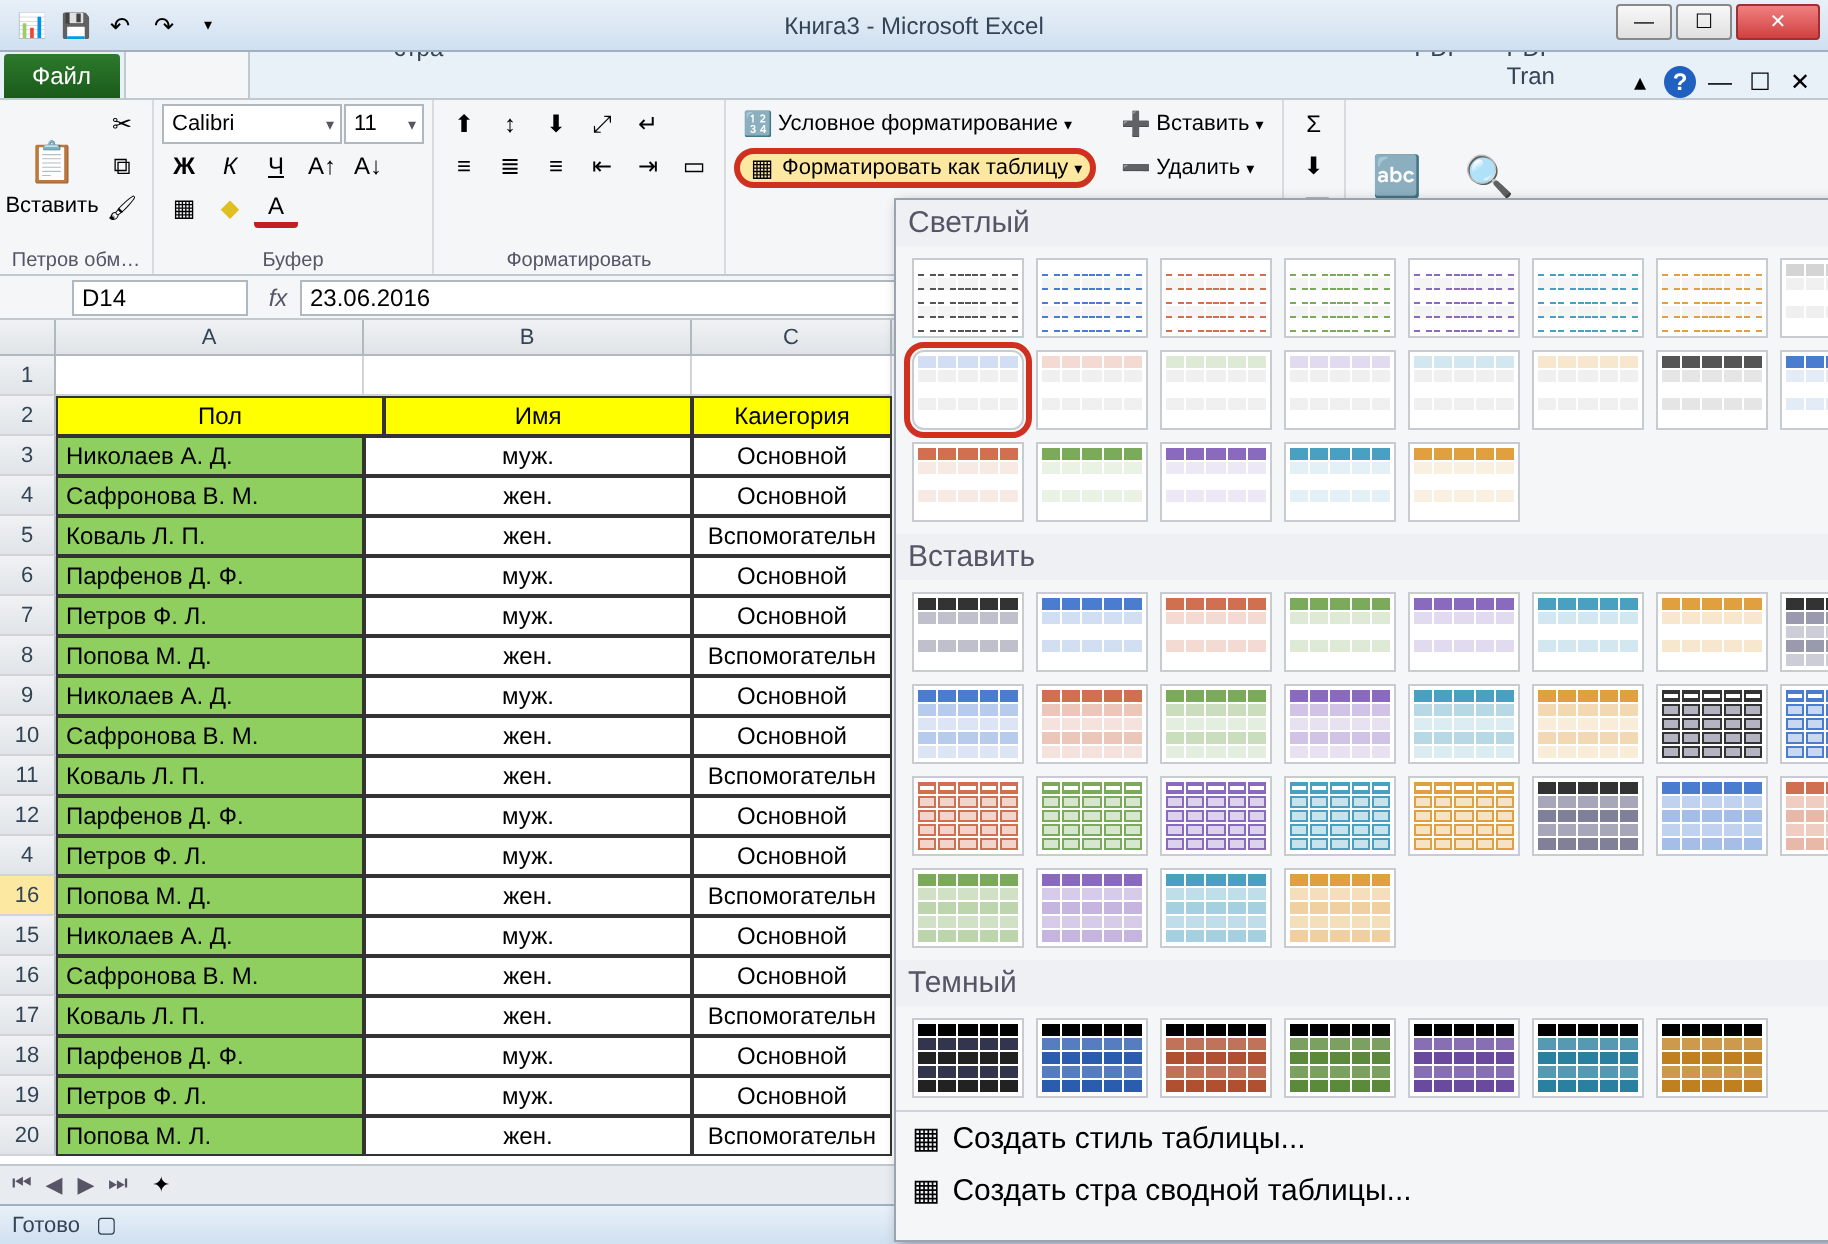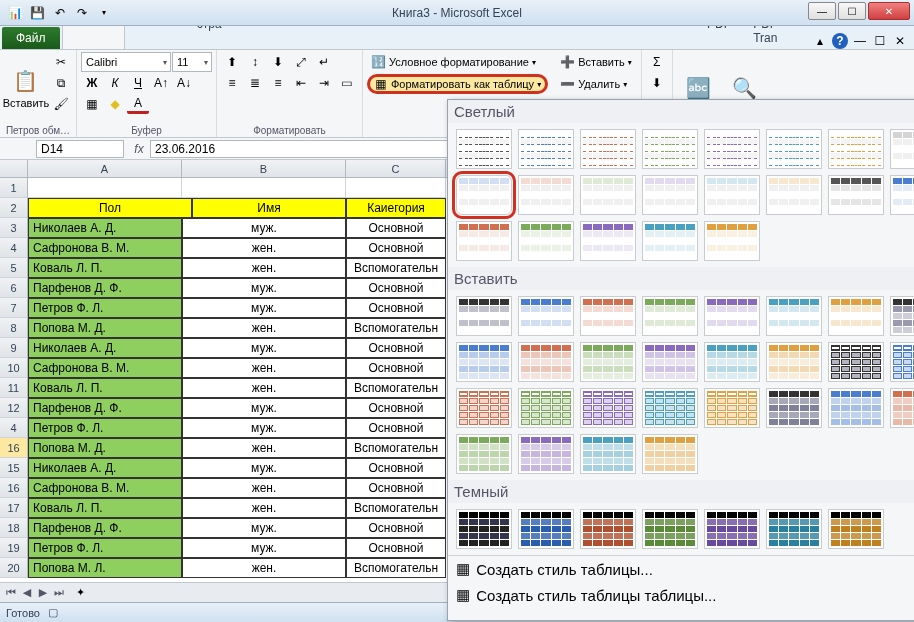--- a/index.html
+++ b/index.html
@@ -2467,21 +2467,21 @@
         </div>
       </div>
     </div>
   <div class="gal-footer">
     <div class="item">
       <span>▦</span>
       <span>Создать стиль таблицы...</span>
     </div>
     <div class="item">
       <span>▦</span>
-      <span>Создать стиль таблицы таблицы...</span>
+      <span>Создать стра сводной таблицы...</span>
     </div>
   </div>
 </div>
 
 <div class="sheettabs">
   <div class="stnav">
     <span>⏮</span>
     <span>◀</span>
     <span>▶</span>
     <span>⏭</span>

